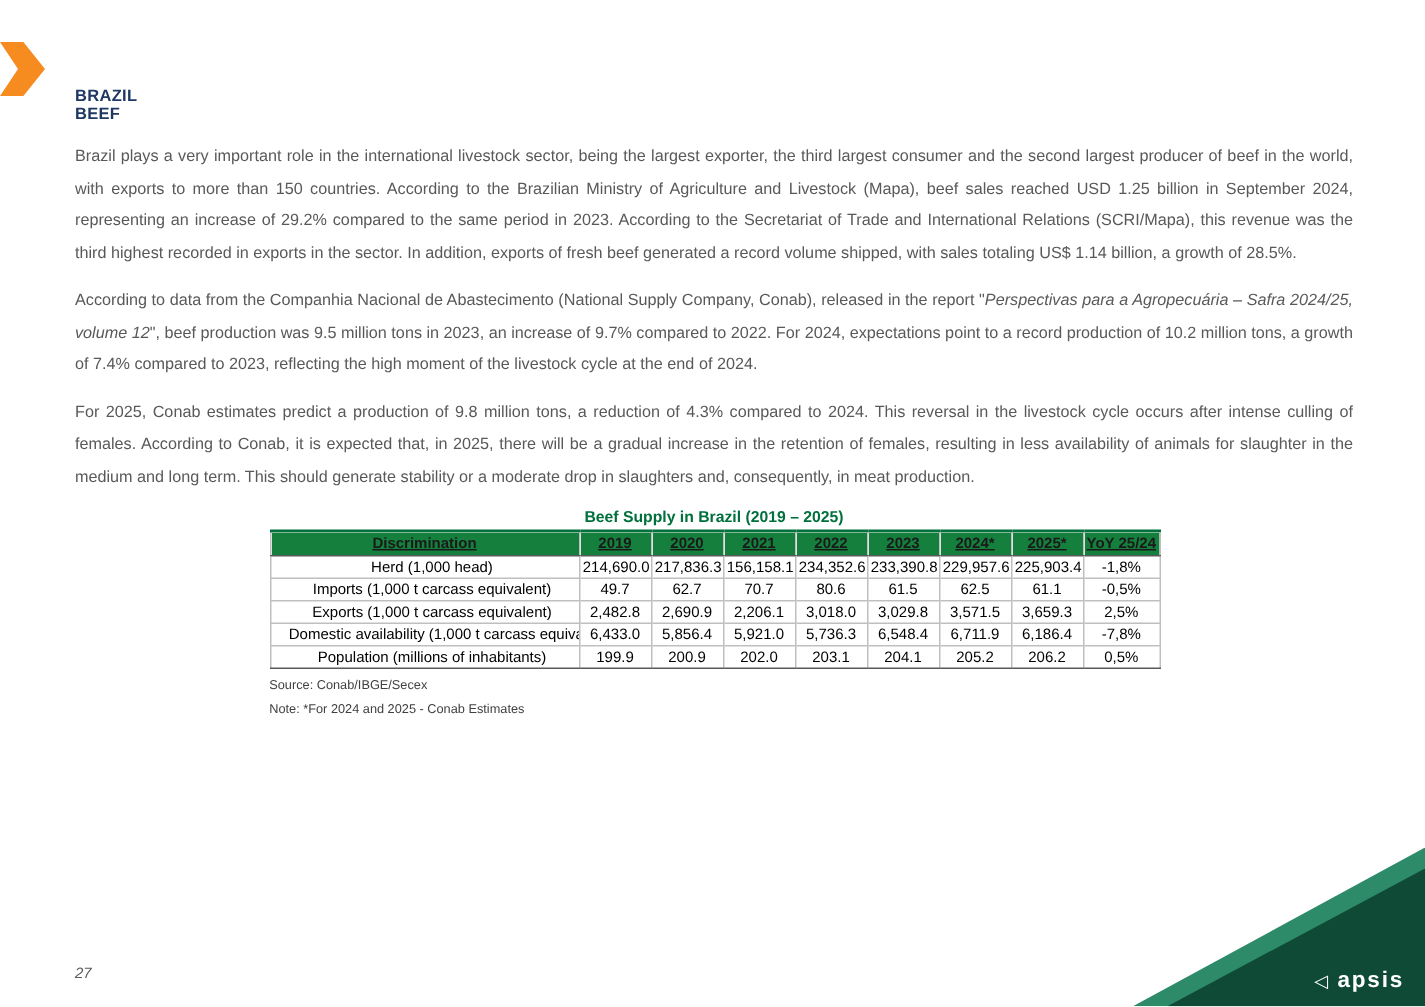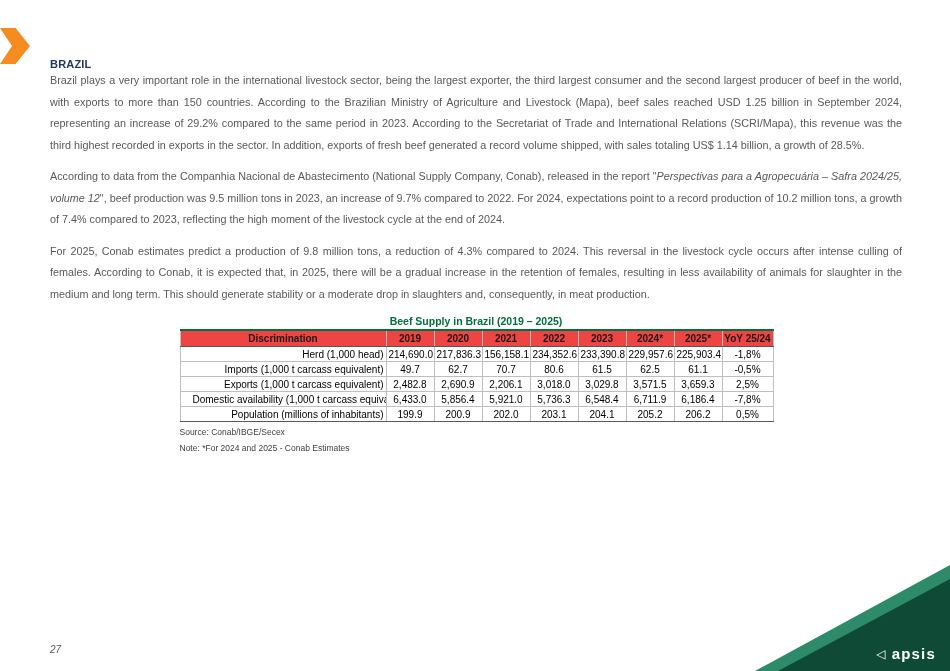--- a/index.html
+++ b/index.html
@@ -55,39 +55,40 @@
     margin-bottom: 2px;
   }
   table.beef {
     width: 100%;
     border-collapse: collapse;
     font-size: 10px;
     color: #000000;
     table-layout: fixed;
   }
   table.beef thead th {
-    background: #ef4444;
+    background: #15803d;
     border: 1px solid #BFBFBF;
     border-top: 2px solid #00703C;
     border-bottom: 1.5px solid #595959;
     font-weight: bold;
     color: #1a1a1a;
     padding: 2px 1px;
     text-align: center;
     white-space: nowrap;
     overflow: hidden;
+    text-decoration: underline;
   }
   table.beef tbody td {
     border: 1px solid #BFBFBF;
     padding: 1.5px 2px;
     text-align: center;
     white-space: nowrap;
     overflow: hidden;
   }
-  table.beef tbody td.label-cell { text-align: right; padding-left: 12px; }
+  table.beef tbody td.label-cell { text-align: center; padding-left: 12px; }
   table.beef tbody tr:last-child td { border-bottom: 1.5px solid #595959; }
   .table-footnote {
     font-size: 8.5px;
     color: #404040;
     margin-top: 5px;
   }
   .table-footnote + .table-footnote { margin-top: 6px; }
 
   
   .page-number {
@@ -124,20 +125,21 @@
   }
   .logo-mark { font-size: 12px; font-weight: normal; }
 </style>
 </head>
 <body>
 
 <div class="orange-arrow"></div>
 
 <div class="content">
   <div class="h-country">BRAZIL</div>
+  <div class="h-section">BEEF</div>
 
   <p class="para">Brazil plays a very important role in the international livestock sector, being the largest exporter, the third largest consumer and the second largest producer of beef in the world, with exports to more than 150 countries. According to the Brazilian Ministry of Agriculture and Livestock (Mapa), beef sales reached USD 1.25 billion in September 2024, representing an increase of 29.2% compared to the same period in 2023. According to the Secretariat of Trade and International Relations (SCRI/Mapa), this revenue was the third highest recorded in exports in the sector. In addition, exports of fresh beef generated a record volume shipped, with sales totaling US$ 1.14 billion, a growth of 28.5%.</p>
 
   <p class="para"><span>According to data from the Companhia Nacional de Abastecimento (National Supply Company, Conab), released in the report "</span><span class="italic">Perspectivas para a Agropecuária – Safra 2024/25, volume 12</span><span>", beef production was 9.5 million tons in 2023, an increase of 9.7% compared to 2022. For 2024, expectations point to a record production of 10.2 million tons, a growth of 7.4% compared to 2023, reflecting the high moment of the livestock cycle at the end of 2024.</span></p>
 
   <p class="para">For 2025, Conab estimates predict a production of 9.8 million tons, a reduction of 4.3% compared to 2024. This reversal in the livestock cycle occurs after intense culling of females. According to Conab, it is expected that, in 2025, there will be a gradual increase in the retention of females, resulting in less availability of animals for slaughter in the medium and long term. This should generate stability or a moderate drop in slaughters and, consequently, in meat production.</p>
 
   <div class="table-wrap">
     <div class="table-title">Beef Supply in Brazil (2019 – 2025)</div>
     <table class="beef">

